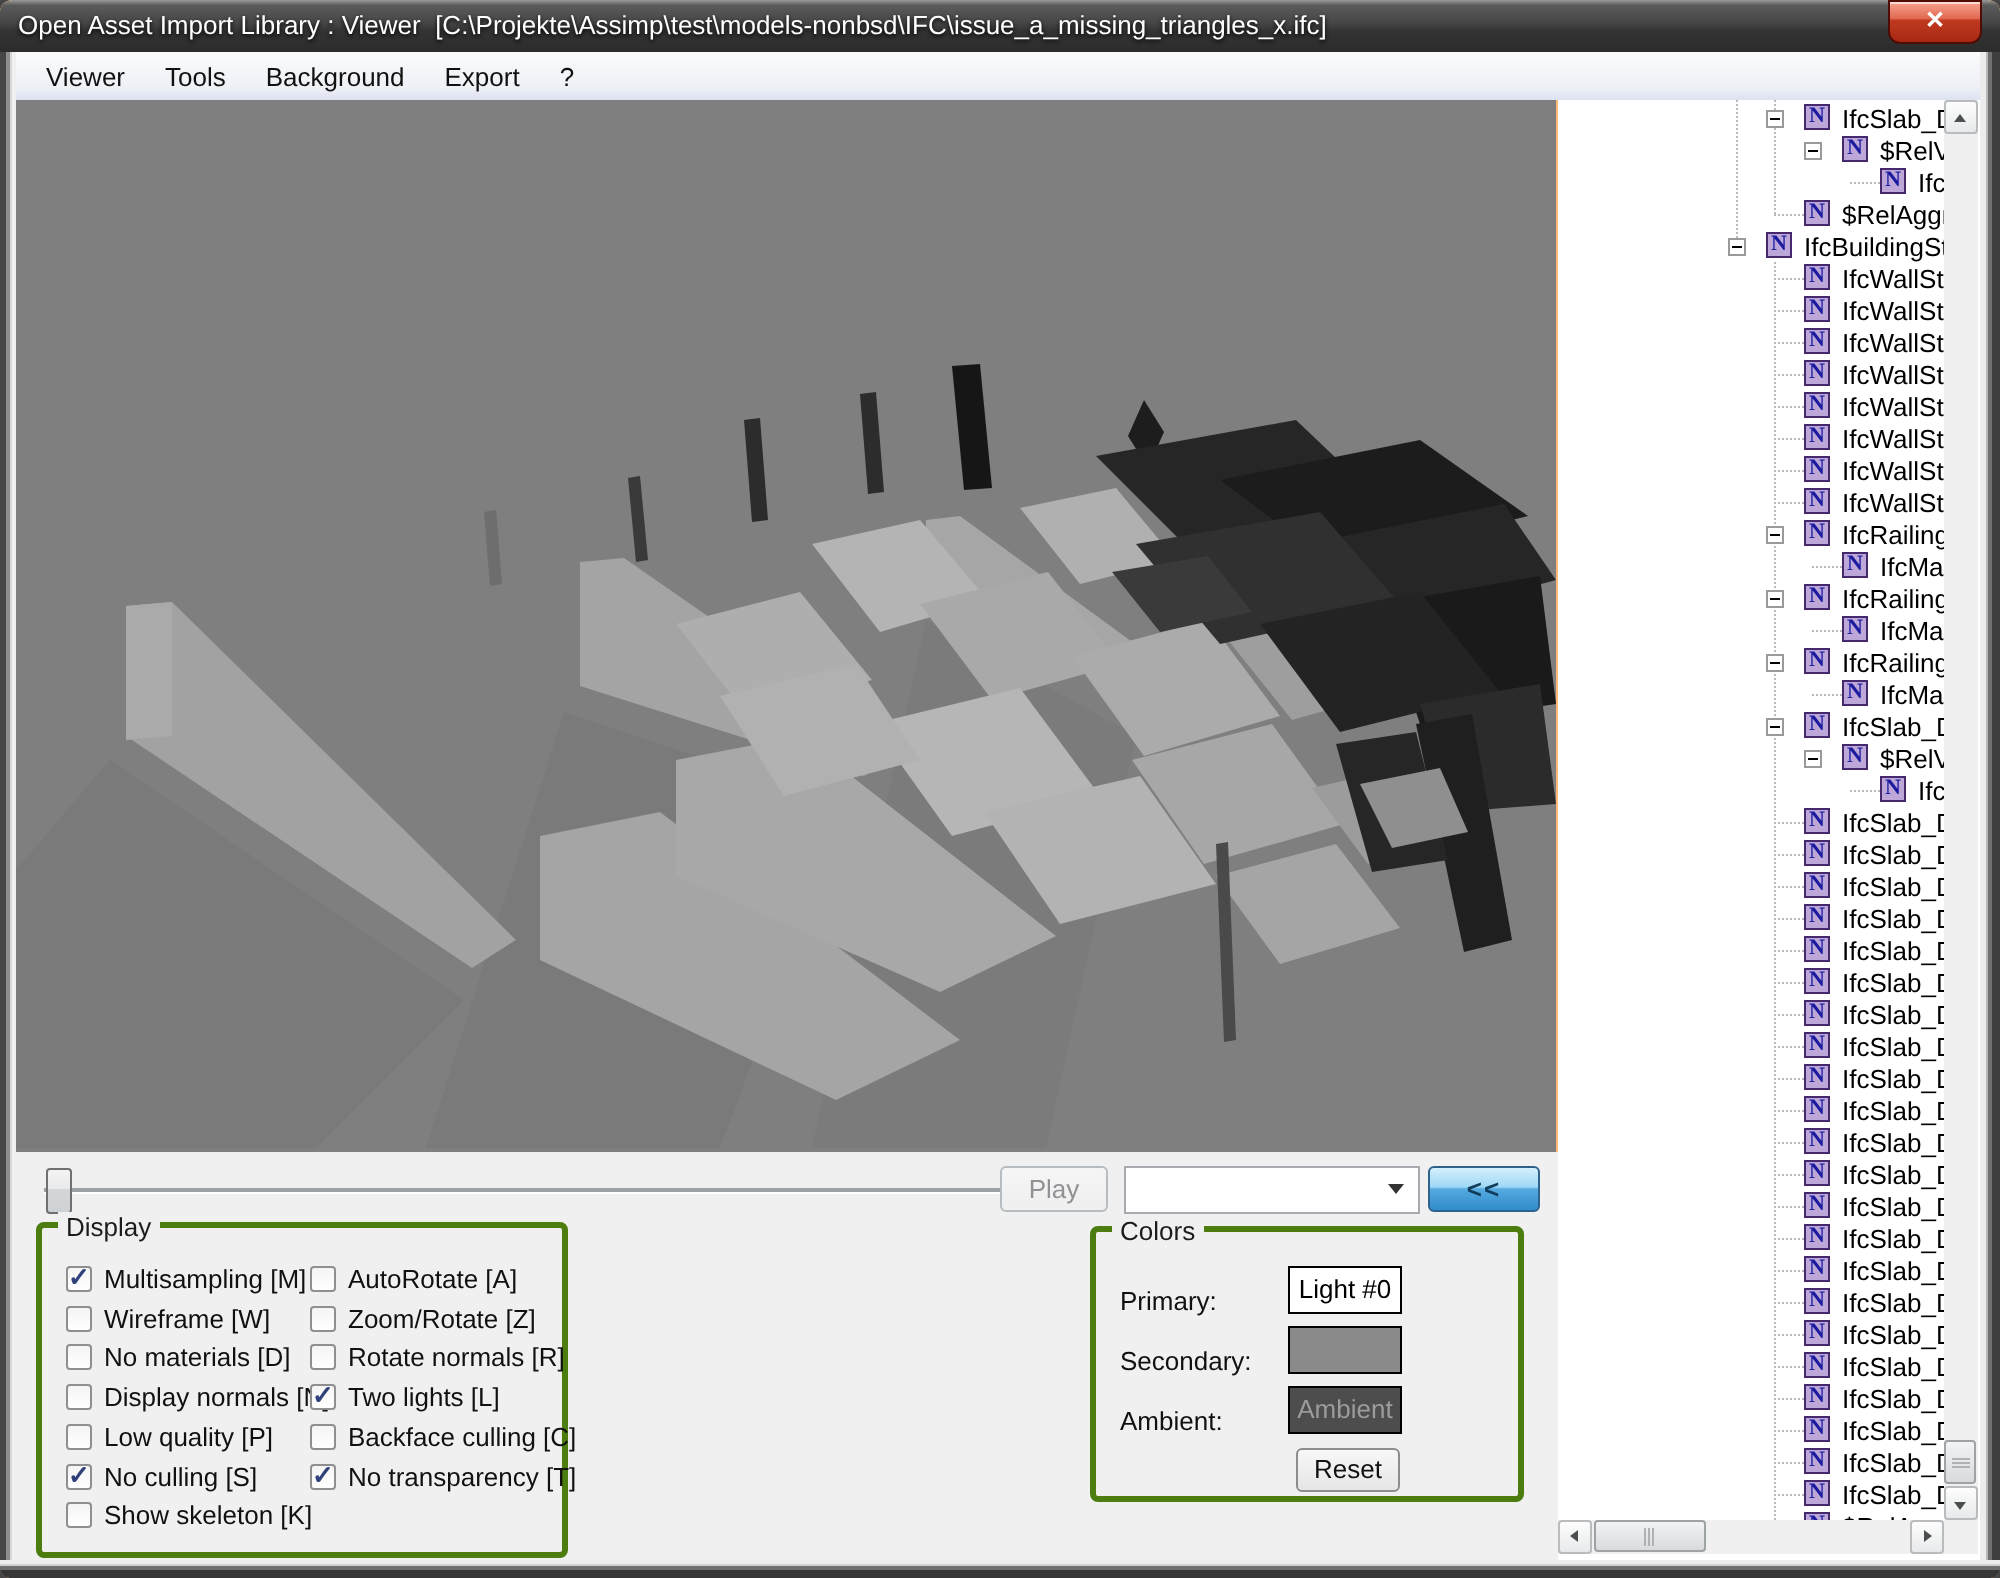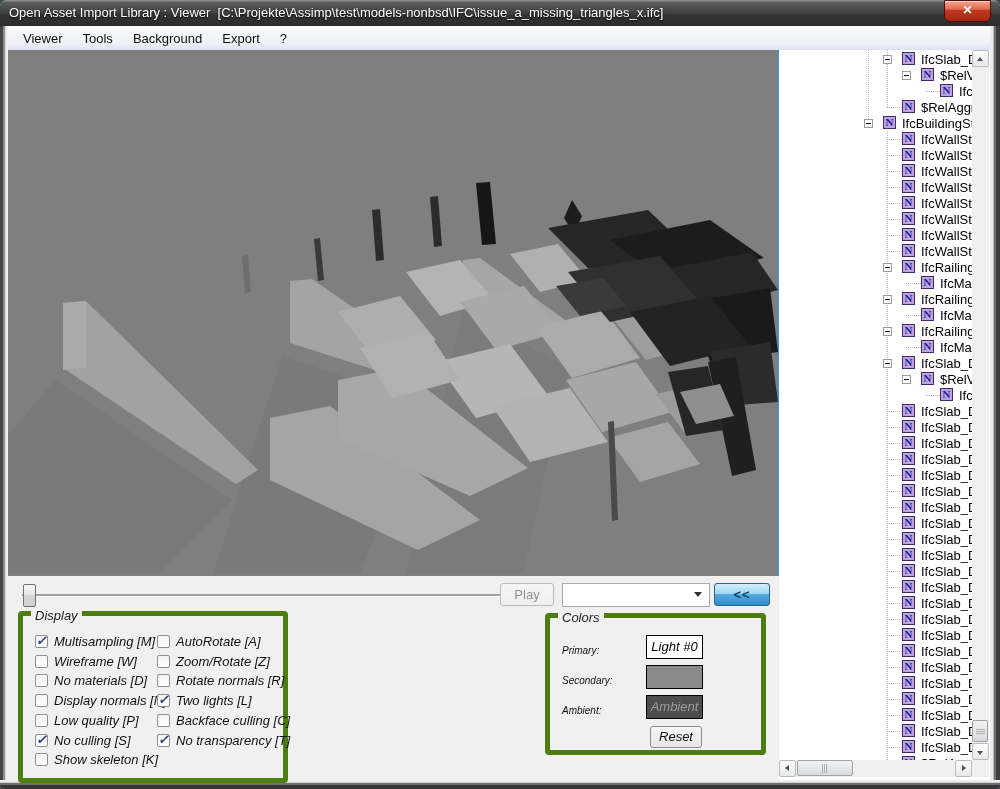--- a/index.html
+++ b/index.html
@@ -1,18 +1,18 @@
 <!DOCTYPE html>
 <html><head>
 <meta charset="utf-8">
 <style>
   html,body{margin:0;padding:0;width:1000px;height:789px;overflow:hidden;
     font-family:"Liberation Sans",sans-serif;background:#454545;}
   .abs{position:absolute;}
-  #window{position:absolute;inset:0;background:#0ea5e9;border-radius:6px 6px 5px 5px;overflow:hidden;}
+  #window{position:absolute;inset:0;background:#fdba74;border-radius:6px 6px 5px 5px;overflow:hidden;}
 
   
   #titlebar{left:0;top:0;width:1000px;height:26px;
     background:linear-gradient(#9a9a9a 0%,#5b5b5b 10%,#454545 45%,#333 60%,#2c2c2c 100%);
     border-radius:6px 6px 0 0;}
   #title-text{left:9px;top:5px;color:#fff;font-size:13px;white-space:pre;text-shadow:0 1px 2px #000;}
   #close-btn{left:944px;top:0;width:45px;height:20px;border-radius:0 0 6px 6px;
     background:linear-gradient(#f7a491 0%,#e0674f 42%,#c03a20 45%,#a82812 100%);
     border:1px solid #4e0c04;box-shadow:inset 0 1px 0 rgba(255,255,255,.6);
     color:#fff;font-weight:bold;font-size:12px;text-align:center;line-height:18px;cursor:pointer;}
@@ -47,37 +47,37 @@
   #play-btn{left:492px;top:7px;width:54px;height:23px;border:1px solid #b6bcc0;
     background:linear-gradient(#f5f5f5,#efefef);color:#8f9194;line-height:21px;}
   #anim-combo{left:554px;top:7px;width:146px;height:22px;border:1px solid #a7abb0;background:#fff;}
   #combo-arrow{right:7px;top:8px;width:0;height:0;border-left:4px solid transparent;
     border-right:4px solid transparent;border-top:5px solid #333;}
   #collapse-btn{left:706px;top:7px;width:56px;height:23px;border:1px solid #2c628b;
     background:linear-gradient(#d3effc 0%,#9fd8f5 45%,#56abe0 50%,#2f8bcc 100%);
     color:#123c5c;font-weight:bold;line-height:21px;letter-spacing:1px;cursor:pointer;}
 
   
-  .groupbox{position:absolute;border:5px solid #4d7c0f;border-radius:4px;font-style:italic;}
+  .groupbox{position:absolute;border:3px solid #4d7c0f;border-radius:4px;}
   .gb-title{position:absolute;top:-8px;left:8px;background:#f0f0f0;padding:0 4px;font-size:13px;color:#1c1c1c;}
   #display-group{left:10px;top:35px;width:260px;height:162px;}
   #stats-group{left:282px;top:37px;width:242px;height:97px;}
   #colors-group{left:537px;top:37px;width:211px;height:132px;}
 
   .cb-row{position:absolute;height:17px;display:flex;align-items:center;cursor:default;}
   .cb-box{width:13px;height:13px;border:1px solid #8e8f8f;border-radius:2px;box-sizing:border-box;
     background:linear-gradient(#f4f4f4,#fff);position:relative;}
   .cb-box.checked::after{content:"✓";position:absolute;left:0px;top:-3px;font-size:13px;font-weight:bold;color:#31417c;}
   .cb-label{font-size:13px;color:#111;margin-left:6px;white-space:nowrap;}
 
   .stat-label{position:absolute;font-size:13px;color:#111;}
   .stat-value{position:absolute;font-size:13px;color:#111;text-align:right;}
   #matrix{left:294px;top:143px;font-size:12.5px;color:#111;line-height:13.2px;}
 
-  .clr-label{position:absolute;left:12px;font-size:10px;color:#111;text-align:center;}
+  .clr-label{position:absolute;left:12px;font-size:13px;color:#111;text-align:center;}
   .clr-btn{position:absolute;left:96px;width:57px;height:24px;border:1px solid #000;
     box-sizing:border-box;font-size:13px;text-align:center;line-height:22px;cursor:pointer;}
   #reset-btn{left:100px;top:108px;width:52px;height:22px;border:1px solid #8d8d8d;
     background:linear-gradient(#f7f7f7,#e6e6e6);color:#111;line-height:20px;cursor:pointer;}
 
   
   #tree-panel{left:779px;top:50px;width:211px;height:730px;background:#fff;}
   #tree-content{left:0;top:0;width:193px;height:710px;overflow:hidden;}
   .tree-row{position:absolute;left:0;width:193px;height:16px;font-size:13px;color:#000;
     white-space:nowrap;overflow:hidden;cursor:default;}

